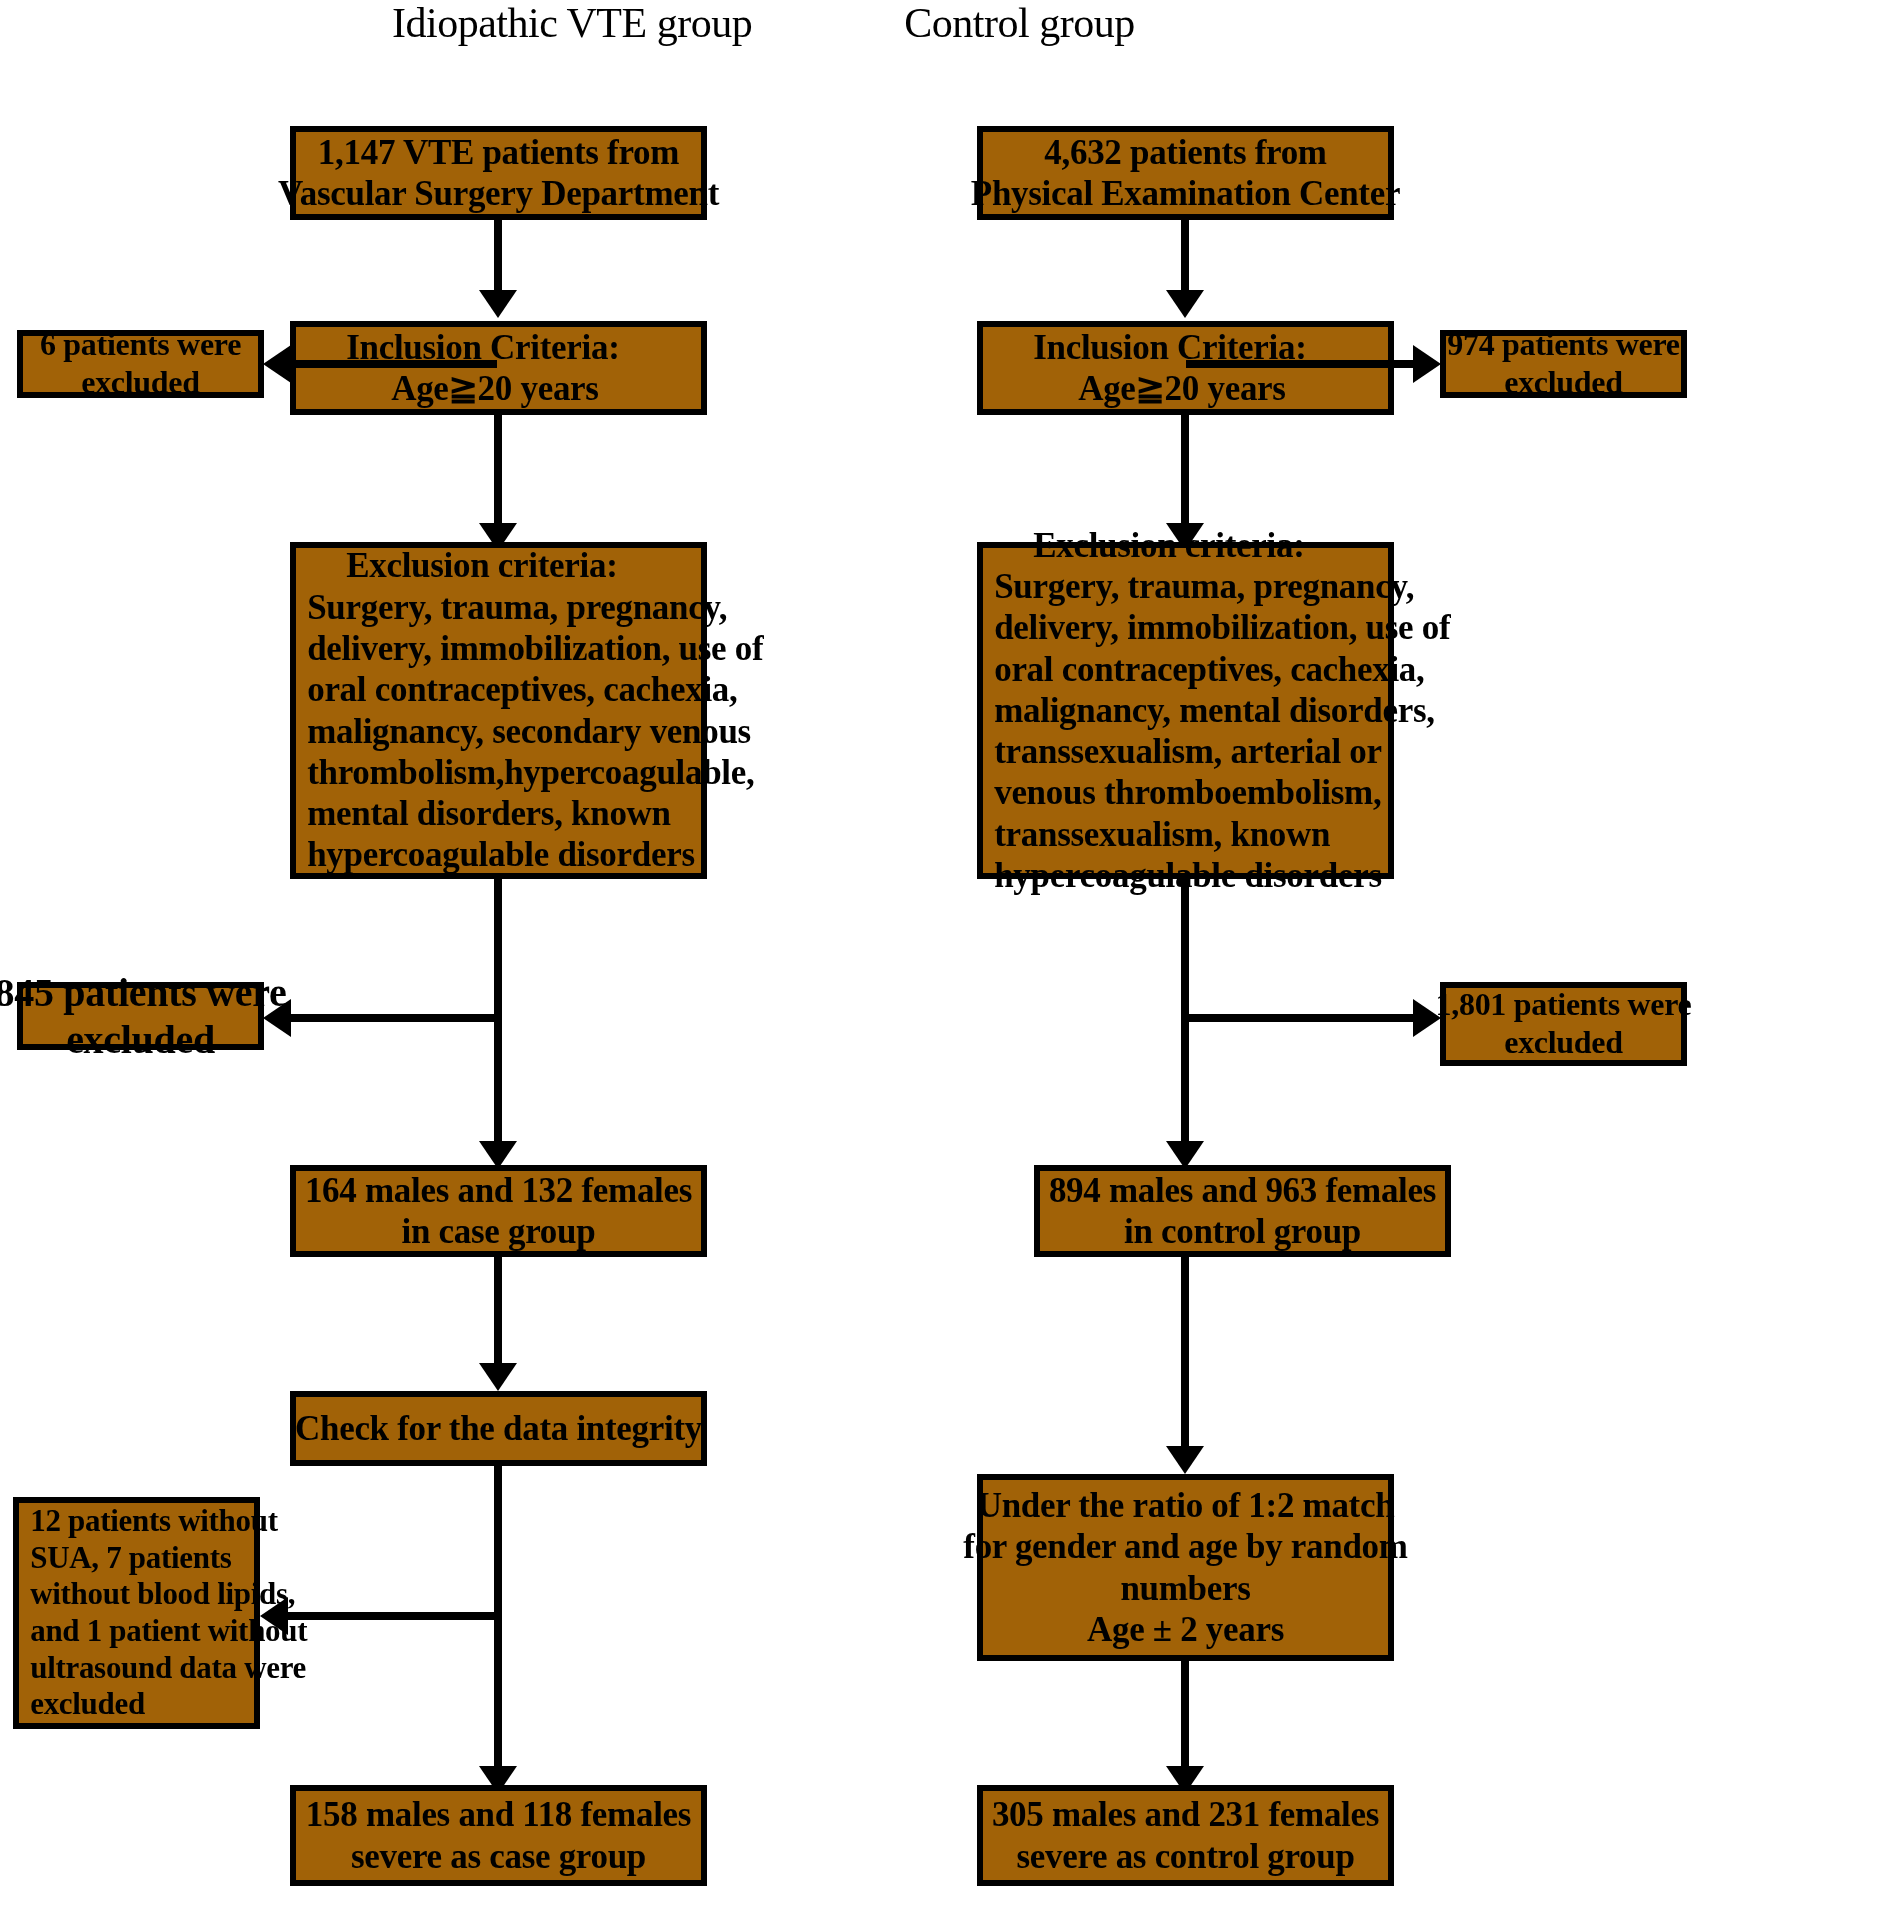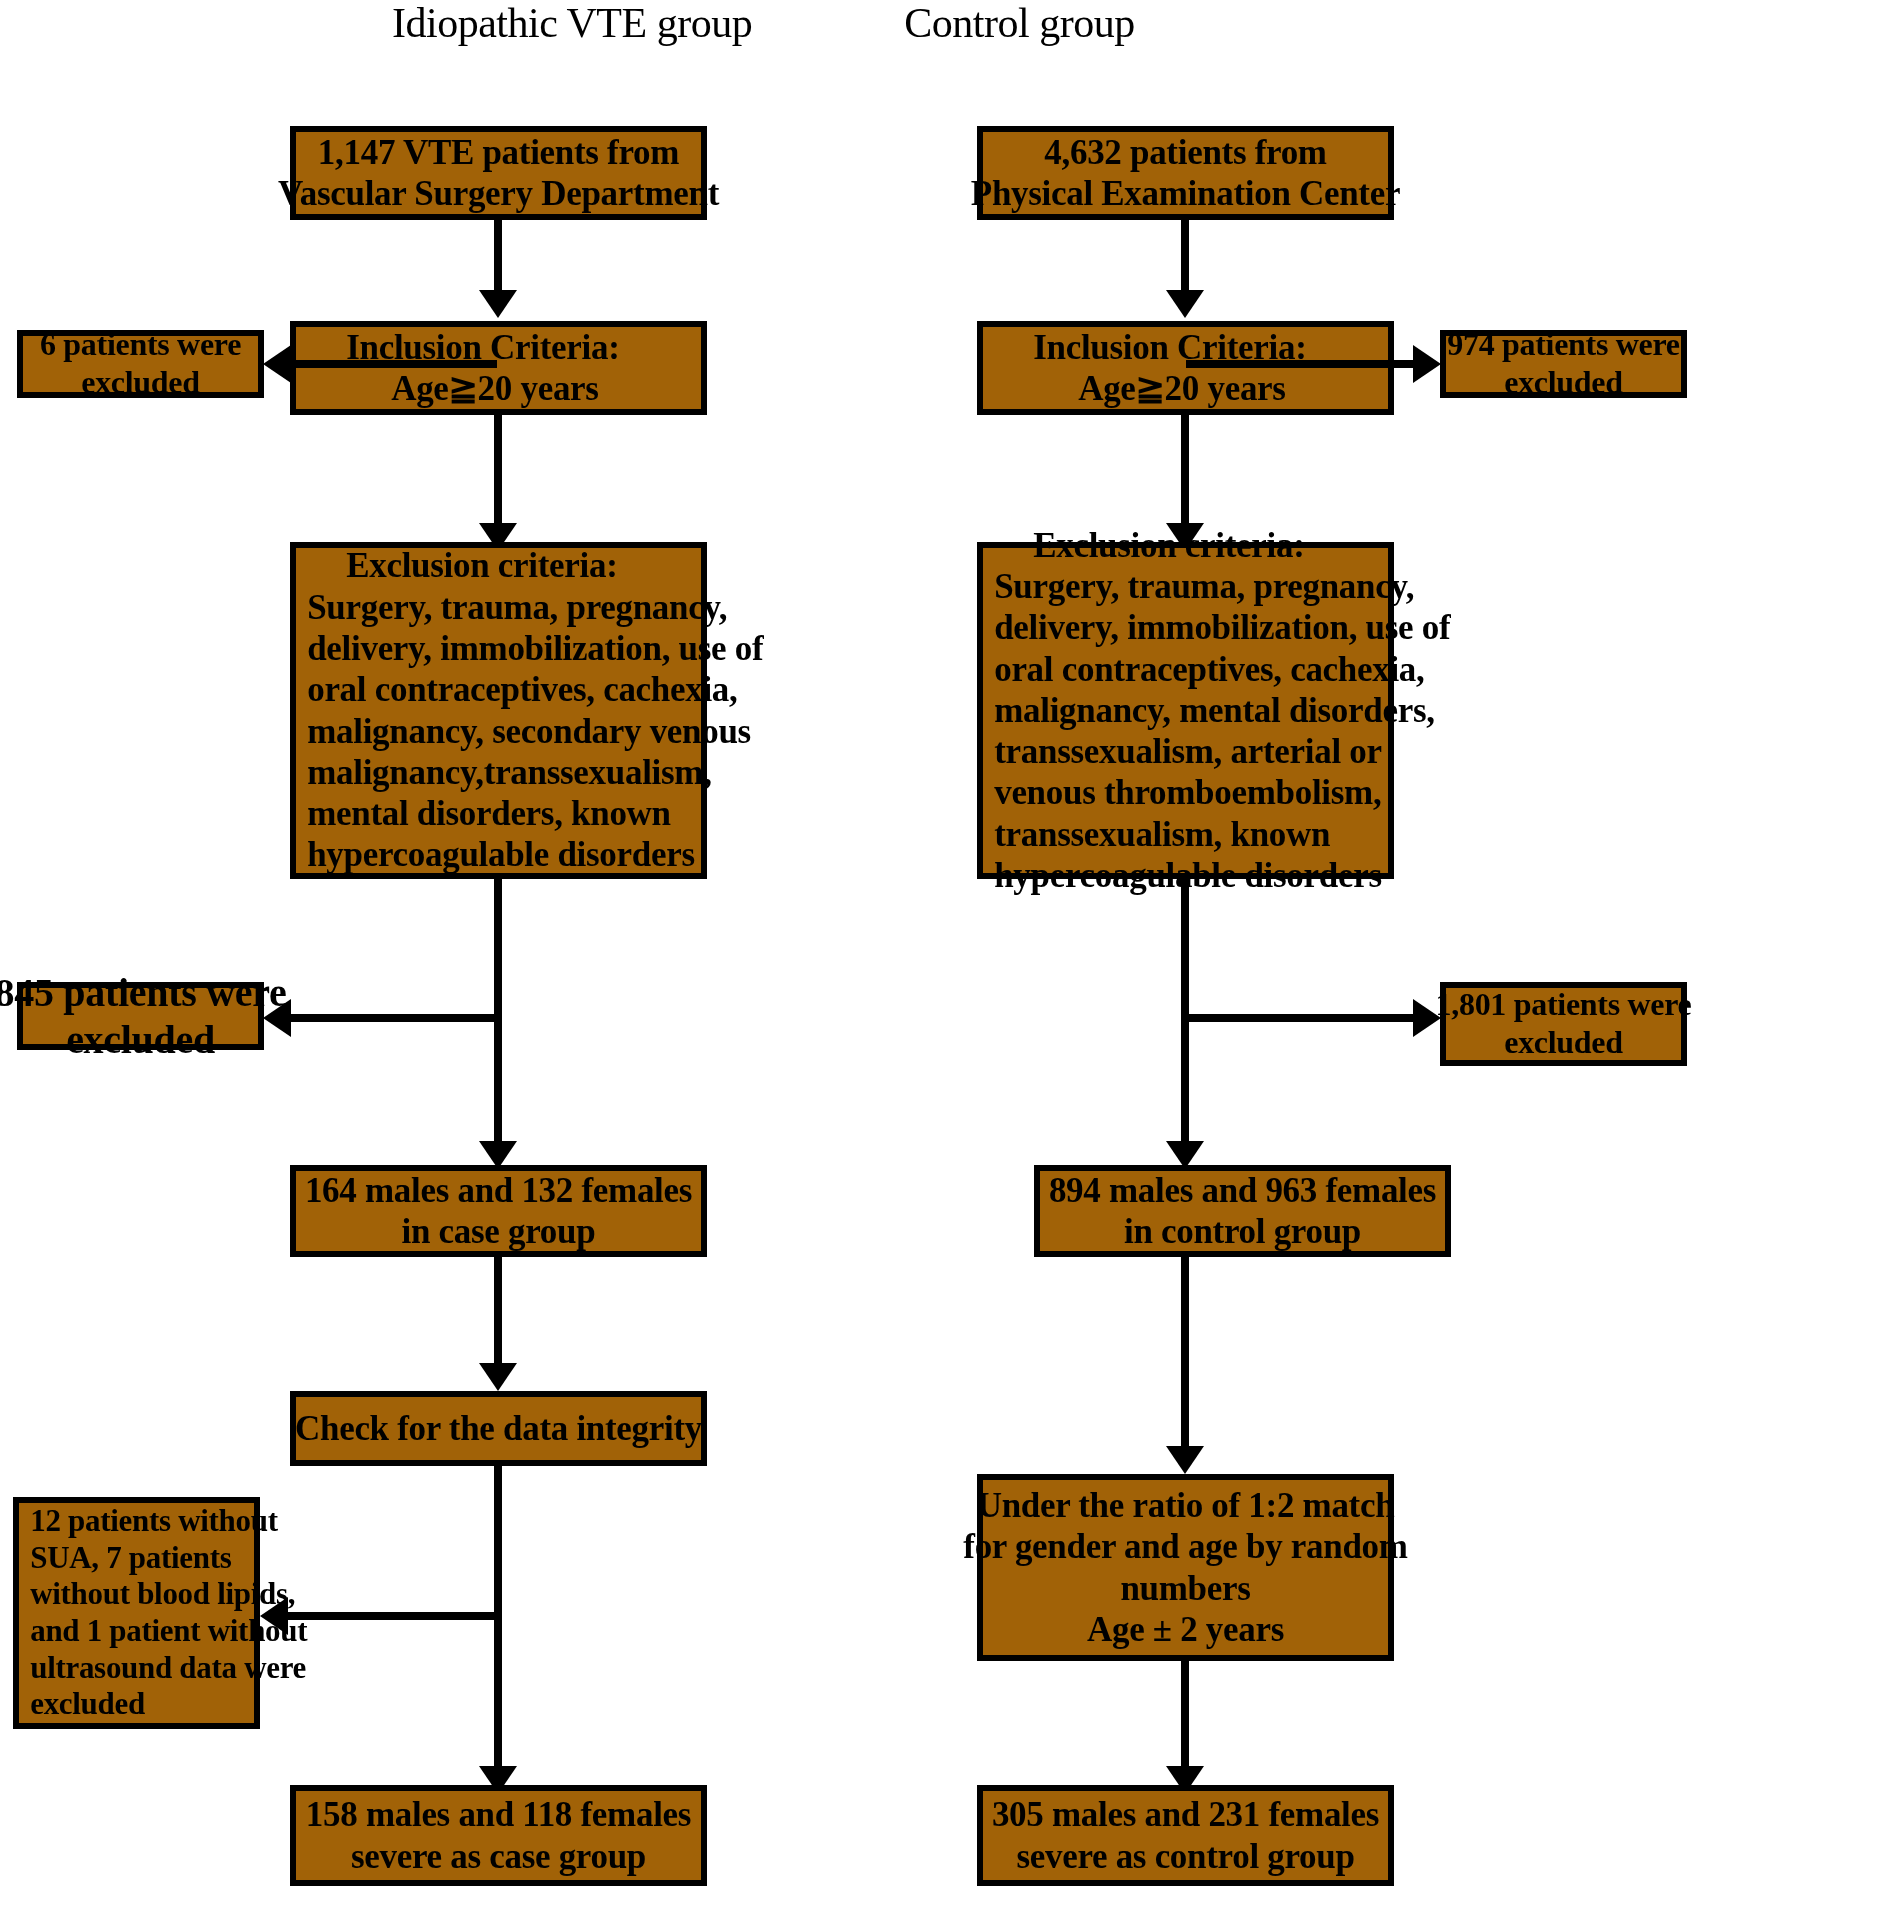--- a/index.html
+++ b/index.html
@@ -110,21 +110,21 @@
     <span class="ln">6 patients were</span>
     <span class="ln">excluded</span>
   </div>
 
   <div class="node left" style="left:290px; top:542px; width:417px; height:337px;">
     <span class="ln indent">Exclusion  criteria:</span>
     <span class="ln">Surgery, trauma, pregnancy,</span>
     <span class="ln">delivery, immobilization, use of</span>
     <span class="ln">oral contraceptives,  cachexia,</span>
     <span class="ln">malignancy, secondary venous</span>
-    <span class="ln">malignancy,transsexualism,</span>
+    <span class="ln">thrombolism,hypercoagulable,</span>
     <span class="ln">mental disorders, known</span>
     <span class="ln">hypercoagulable disorders</span>
   </div>
 
   <div class="vline" style="left:494px; top:879px; height:281px;"></div>
   <div class="arrow-down" style="left:479px; top:1141px;"></div>
 
   <div class="hline" style="left:272px; top:1014px; width:225px;"></div>
   <div class="arrow-left" style="left:263px; top:999px;"></div>
   <div class="node center" style="left:17px; top:982px; width:247px; height:68px; font-size:40px;">

